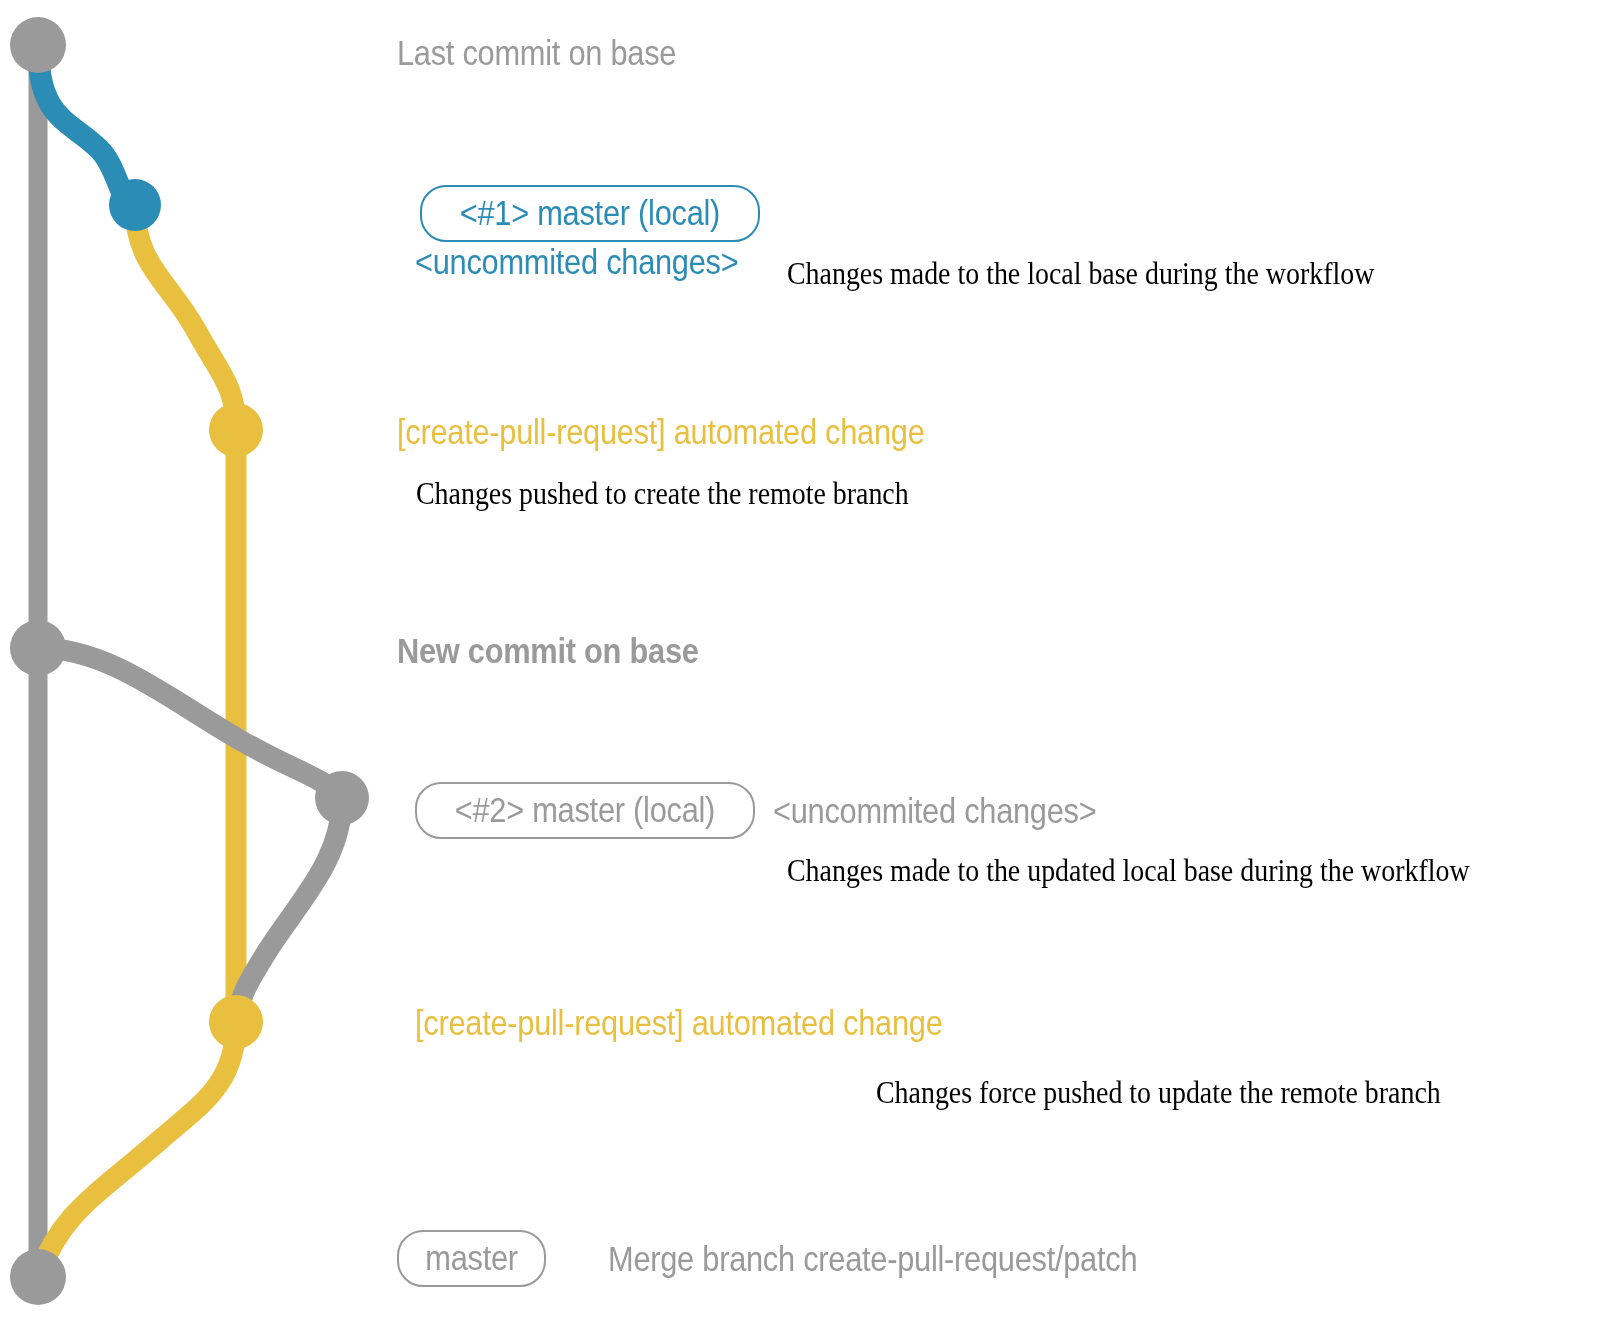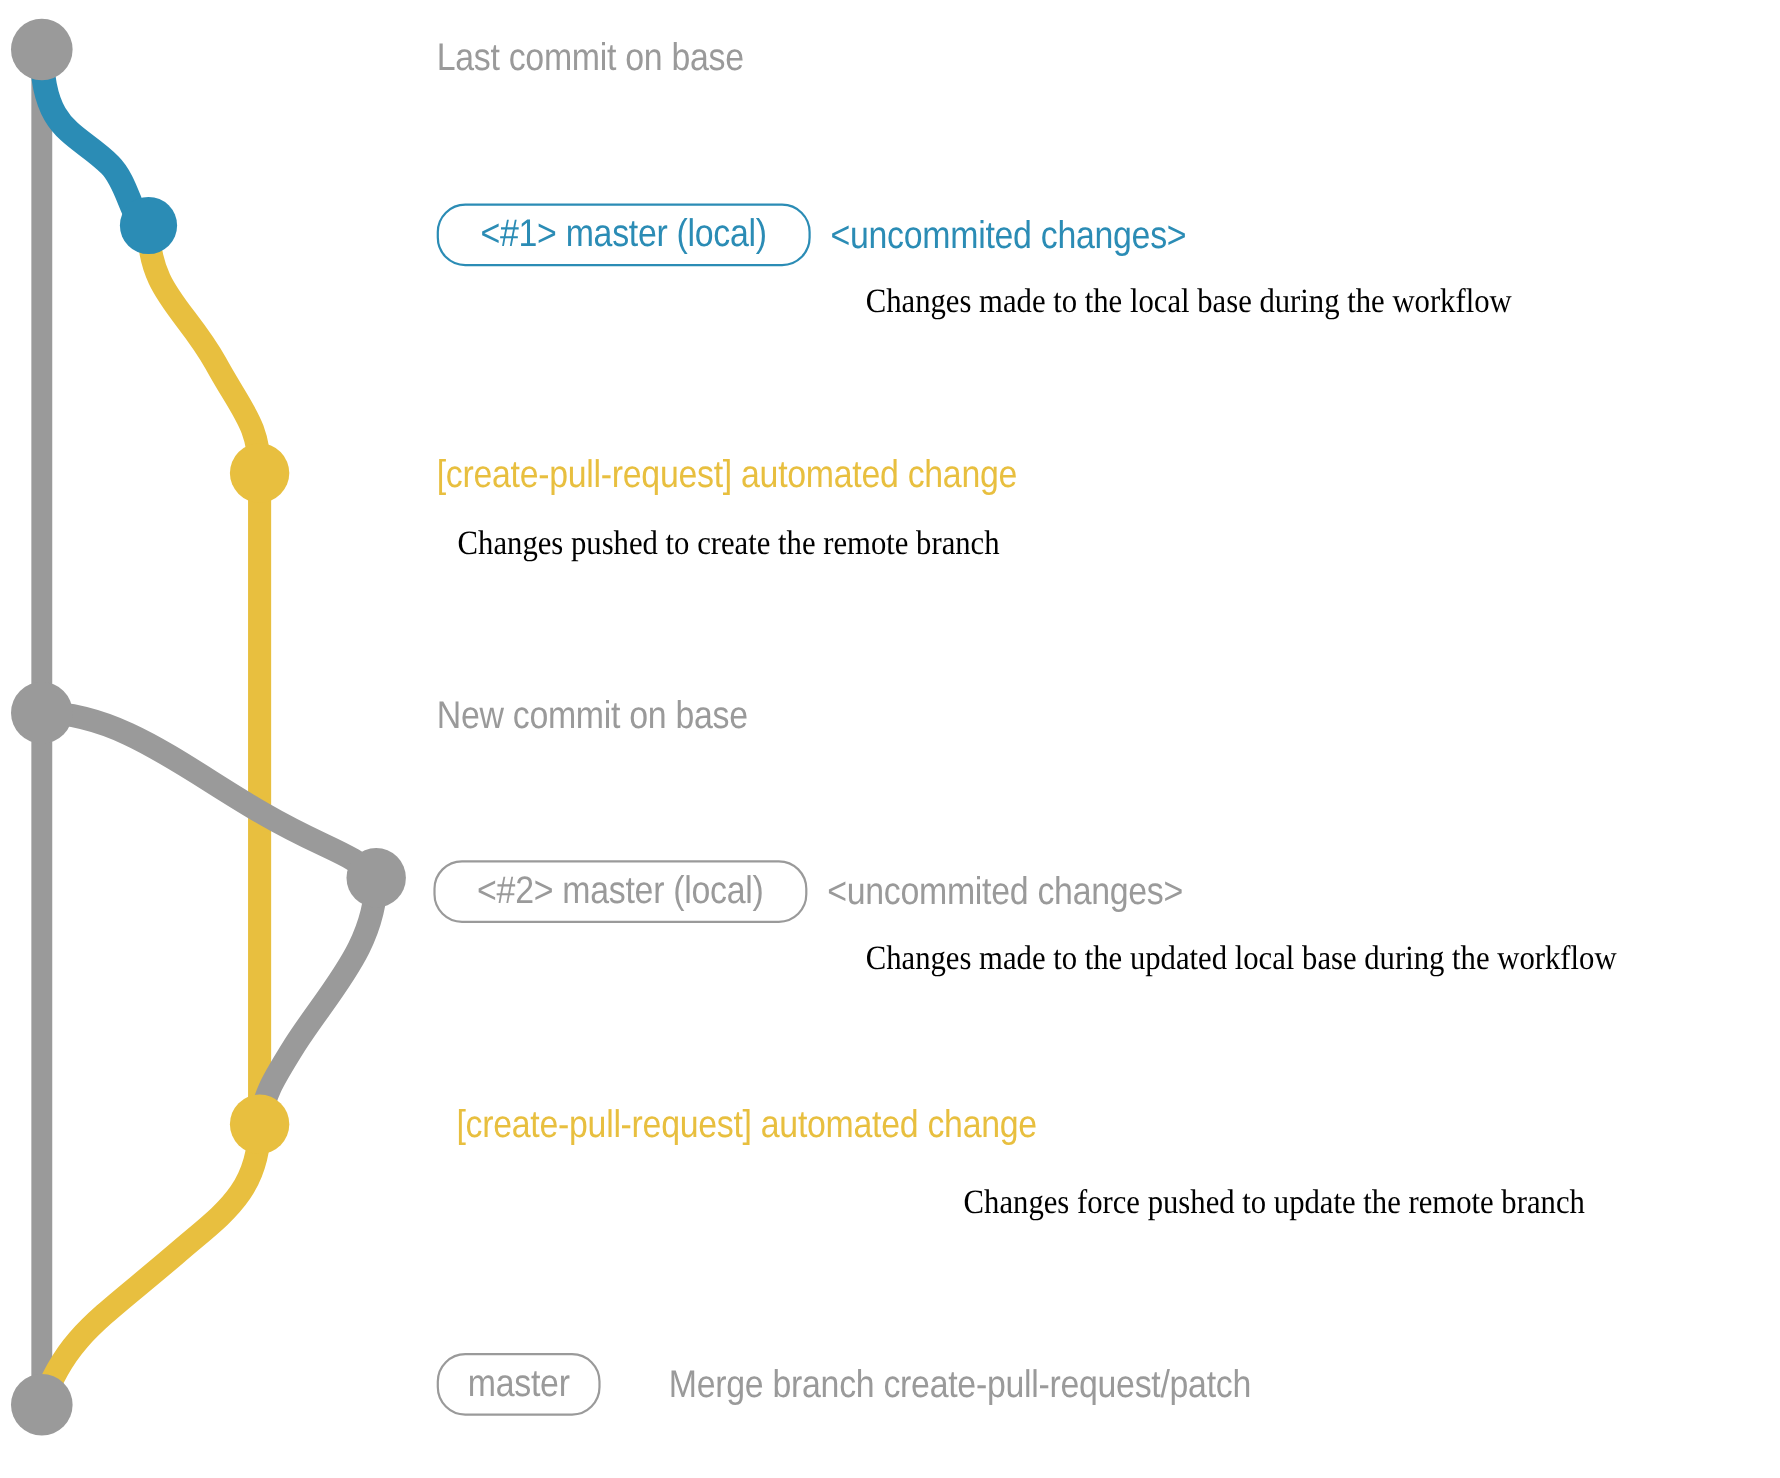--- a/index.html
+++ b/index.html
@@ -102,38 +102,38 @@
     <circle cx="38" cy="648" r="28" fill="#9a9a9a"></circle>
     <circle cx="342" cy="798" r="27" fill="#9a9a9a"></circle>
     <circle cx="236" cy="1022" r="27" fill="#e8bf3f"></circle>
     <circle cx="38" cy="1277" r="28" fill="#9a9a9a"></circle>
   </svg>
 
   <div class="row" style="left:397px; top:33px;">
     <div class="sans-title c-gray">Last commit on base</div>
   </div>
 
-  <div class="row" style="left:397px; top:185px;">
+  <div class="row" style="left:397px; top:185px;flex-direction:column;">
     <div class="badge c-blue">
       <span>&lt;#1&gt; master (local)</span>
     </div>
     <div class="subject c-blue">&lt;uncommited changes&gt;</div>
   </div>
   <div class="desc" style="left:787px; top:256px;">Changes made to the local base during the workflow</div>
 
   <div class="row" style="left:397px; top:412px;">
     <div class="sans-title c-amber">[create-pull-request] automated change</div>
   </div>
   <div class="desc" style="left:416px; top:476px;">Changes pushed to create the remote branch</div>
 
-  <div class="row" style="left:397px; top:631px;">
+  <div class="row" style="left:397px; top:631px;font-weight:bold;">
     <div class="sans-title c-gray">New commit on base</div>
   </div>
 
-  <div class="row" style="left:394px; top:782px;">
+  <div class="row" style="left:415px; top:782px;">
     <div class="badge c-gray">
       <span>&lt;#2&gt; master (local)</span>
     </div>
     <div class="subject c-gray">&lt;uncommited changes&gt;</div>
   </div>
   <div class="desc" style="left:787px; top:853px;">Changes made to the updated local base during the workflow</div>
 
   <div class="row" style="left:397px; top:1003px;">
     <div class="subject c-amber">[create-pull-request] automated change</div>
   </div>

